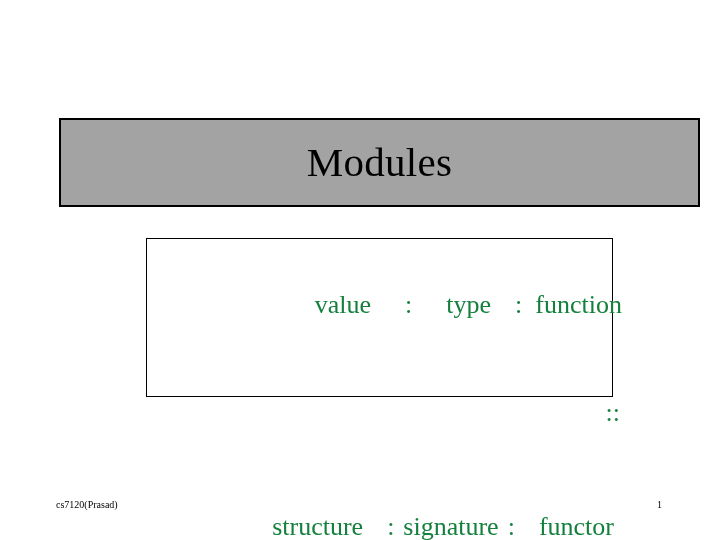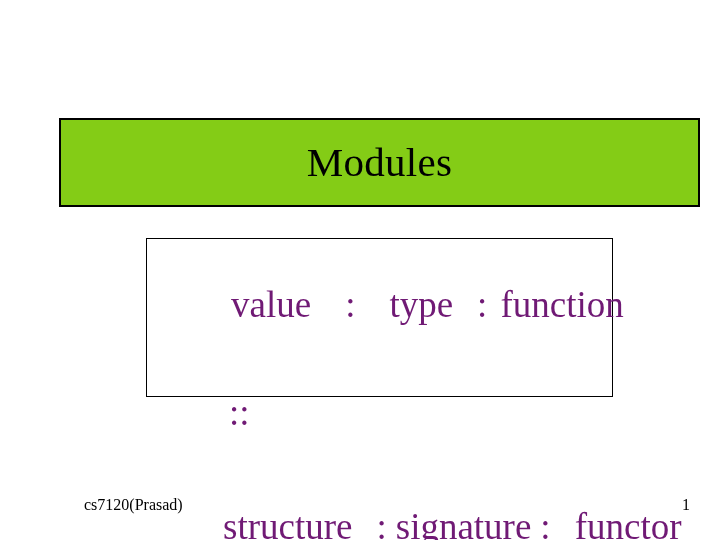--- a/index.html
+++ b/index.html
@@ -23,21 +23,21 @@
 
   
   .title-box {
     position: absolute;
     left: 59px;
     top: 118px;
     width: 641px;
     height: 89px;
     box-sizing: border-box;
     border: 2px solid #000000;
-    background: #84cc16;
+    background: #a3a3a3;
     display: flex;
     align-items: center;
     justify-content: center;
   }
   .title-text {
     font-family: "Liberation Serif", "DejaVu Serif", serif;
     font-size: 41px;
     line-height: 1;
     letter-spacing: 0.3px;
     color: #000000;
@@ -62,25 +62,25 @@
     width: 100%;
     height: 100%;
     display: flex;
     flex-direction: column;
     justify-content: flex-start;
     padding-top: 9px;
     box-sizing: border-box;
   }
   .crow {
     font-family: "Liberation Serif", "DejaVu Serif", serif;
-    font-size: 37px;
+    font-size: 26px;
     line-height: 38px;
-    color: #701a75;
+    color: #15803d;
     white-space: pre;
-    text-align: left;
+    text-align: right;
     width: 100%;
   }
   .crow.row-top {
     padding-left: 10px;
   }
   .crow.row-mid {
     line-height: 34px;
     padding-left: 8px;
   }
   .crow.row-bot {
@@ -102,25 +102,24 @@
   .footer {
     position: absolute;
     left: 0;
     top: 494px;
     width: 720px;
     height: 22px;
   }
   .footer-item {
     position: absolute;
     font-family: "Liberation Serif", "DejaVu Serif", serif;
-    font-size: 16px;
+    font-size: 10px;
     line-height: 16px;
     color: #000000;
     white-space: nowrap;
-    margin-left: 28px;
   }
   .footer-left  { left: 56px;  top: 3px; }
   .footer-center{ left: 0; top: 3px; width: 720px; text-align: center; }
   .footer-right { left: 0; top: 3px; width: 720px; text-align: right; padding-right: 58px; box-sizing: border-box; }
 </style>
 </head>
 <body>
 
 <div class="slide">
 

